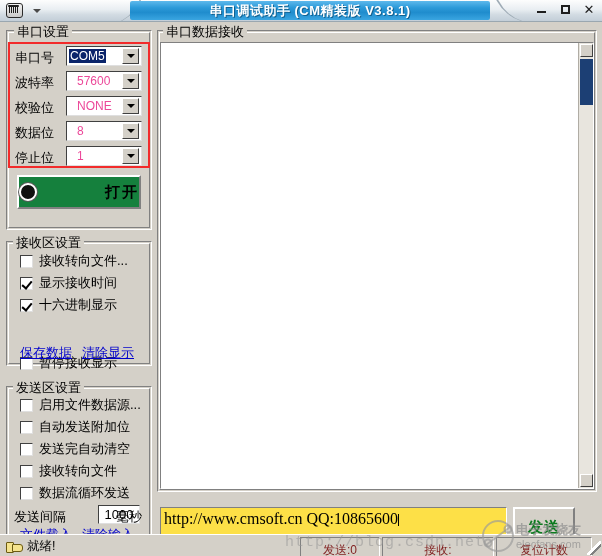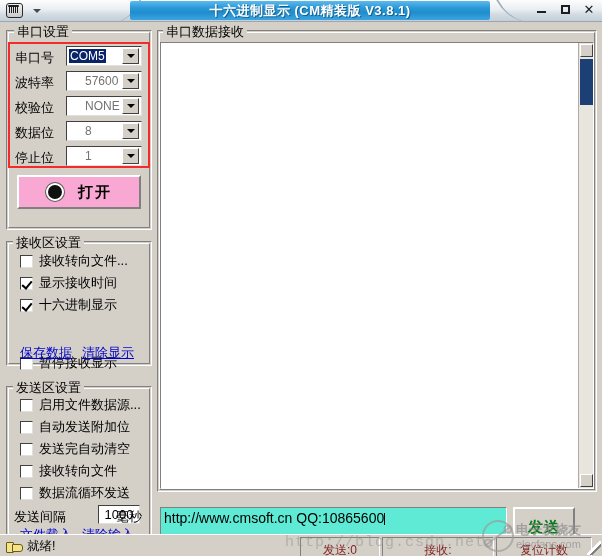--- a/index.html
+++ b/index.html
@@ -198,24 +198,24 @@
     content: "";
     position: absolute;
     left: -1px; top: -1px; right: -1px; bottom: -1px;
     border: 1px solid #404040;
     border-right-color: #dfdfdf;
     border-bottom-color: #dfdfdf;
     pointer-events: none;
   }
   .combo-text {
     flex: 1;
-    padding-left: 18px;
+    padding-left: 10px;
     font-size: 12px;
     font-family: "Liberation Sans", sans-serif;
-    color: #737373;
+    color: #ec4899;
     white-space: nowrap;
     overflow: hidden;
   }
   .combo-text.sel {
     background: #0a246a;
     color: #ffffff;
     display: inline-block;
     flex: 0 0 auto;
     margin-left: 2px;
     padding: 0 1px;
@@ -248,27 +248,27 @@
     position: absolute;
     border: 2px solid #f22b2b;
     box-sizing: border-box;
     z-index: 5;
     pointer-events: none;
   }
 
   
   .btn3d {
     position: absolute;
-    background: #f9a8d4;
+    background: #15803d;
     border: 2px solid;
     border-color: #ffffff #808080 #808080 #ffffff;
     box-sizing: border-box;
     display: flex;
     align-items: center;
-    justify-content: center;
+    justify-content: space-between;
     font-size: 14px;
     color: #000;
   }
   .open-dot {
     width: 14px; height: 14px;
     border-radius: 50%;
     background: #101010;
     border: 2px solid #ffffff;
     box-shadow: 0 0 0 1px #5a5a5a;
     margin-right: 14px;
@@ -390,27 +390,27 @@
     background: #d4d0c8;
     border: 1px solid #ffffff;
     border-right-color: #404040;
     border-bottom-color: #404040;
     box-sizing: border-box;
   }
 
   
   .send-area {
     position: absolute;
-    background: #5eead4;
+    background: #fde047;
     border: 1px solid #808080;
     border-right-color: #ffffff;
     border-bottom-color: #ffffff;
     box-sizing: border-box;
-    font-family: Liberation Sans, sans-serif;
-    font-size: 14px;
+    font-family: Liberation Serif, serif;
+    font-size: 16px;
     padding: 2px 3px;
     color: #000;
     overflow: hidden;
   }
   .send-area::before {
     content: "";
     position: absolute;
     left: -1px; top: -1px; right: -1px; bottom: -1px;
     border: 1px solid #404040;
     border-right-color: #dfdfdf;
@@ -534,21 +534,21 @@
 <div class="titlebar">
   <div class="tb-left">
     <span class="tb-appicon"></span>
     <span class="tb-caret"></span>
   </div>
   <div class="tb-curve">
       <span></span>
     </div>
 
   <div class="tb-titlebox">
-    <span class="tb-title">十六进制显示 (CM精装版 V3.8.1)</span>
+    <span class="tb-title">串口调试助手 (CM精装版 V3.8.1)</span>
   </div>
 
   <div class="tb-curve2">
       <span></span>
     </div>
 
   <div class="tb-btns">
     <span class="tb-btn">
         <span class="glyph-min"></span>
       </span>

